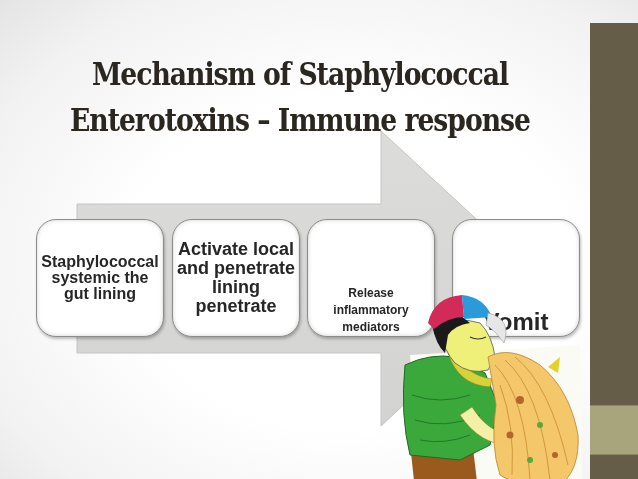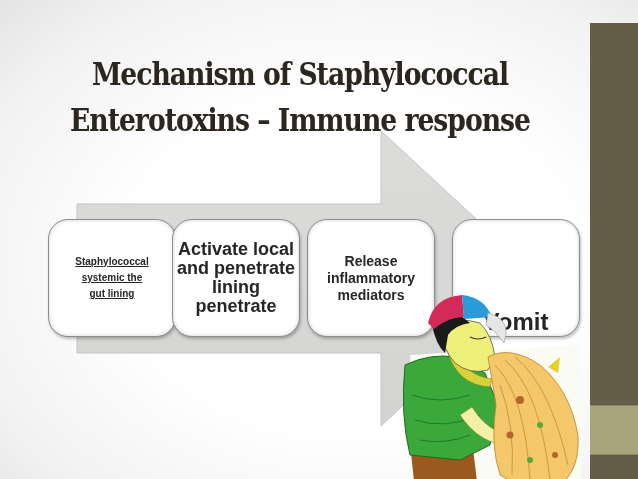--- a/index.html
+++ b/index.html
@@ -21,23 +21,23 @@
   svg.arrow { position: absolute; left: 0; top: 0; }
   .box {
     position: absolute; top: 196px; width: 128px; height: 118px;
     background: #ffffff; border: 1px solid #8c8c8c; border-radius: 20px;
     box-shadow: inset 0 0 4px rgba(0,0,0,0.18), 1px 2px 3px rgba(0,0,0,0.25);
     display: flex; align-items: center; justify-content: center; text-align: center;
     color: #262626; font-family: "Liberation Sans", sans-serif; font-weight: bold;
     box-sizing: border-box;
   }
   .box span { display: block; }
-  .b1 { left: 48px; font-size: 10px; line-height: 16px; text-decoration: underline; }
+  .b1 { left: 36px; font-size: 16px; line-height: 16px; }
   .b2 { left: 172px; font-size: 18px; line-height: 19px; }
-  .b3 { left: 307px; font-size: 14px; line-height: 17px; }
+  .b3 { left: 307px; font-size: 12px; line-height: 17px; align-items: flex-end; }
   .b4 { left: 452px; font-size: 24px; line-height: 28px; align-items: flex-end; padding-top: 44px; }
   .figure { position: absolute; left: 400px; top: 272px; width: 185px; height: 200px; }
 </style>
 </head>
 <body>
 
 <div class="slide">
 
   <div class="sidebar"></div>
   <div class="sidebar-band"></div>

